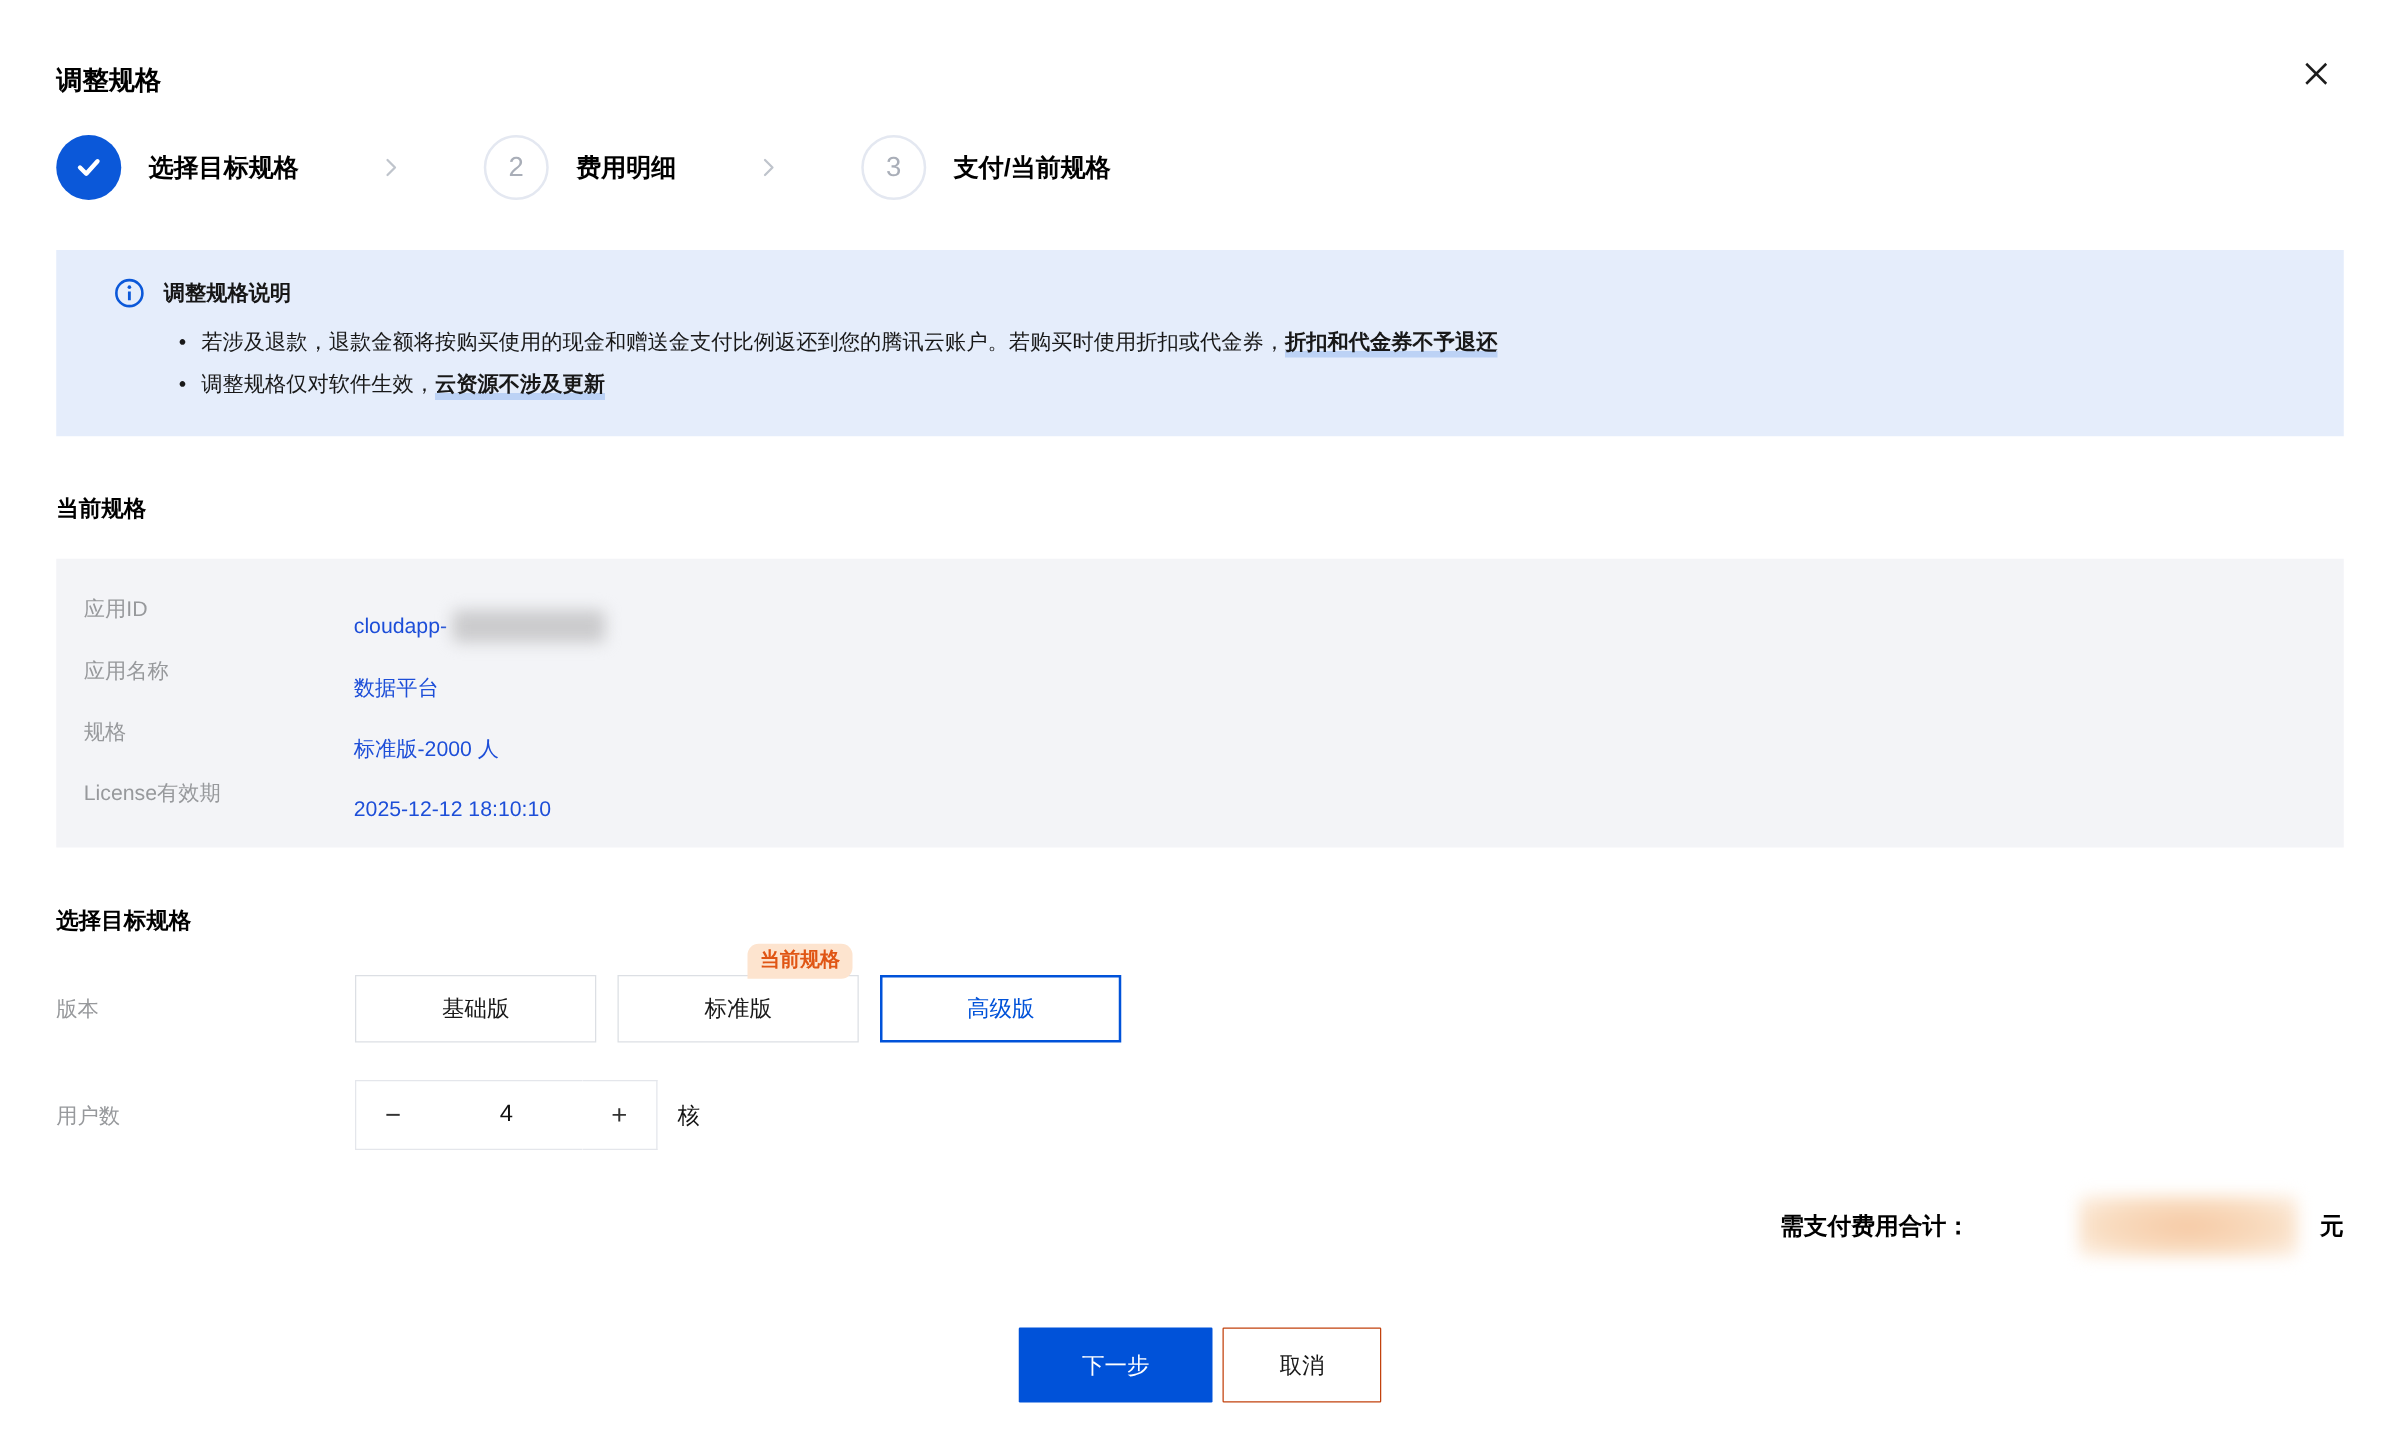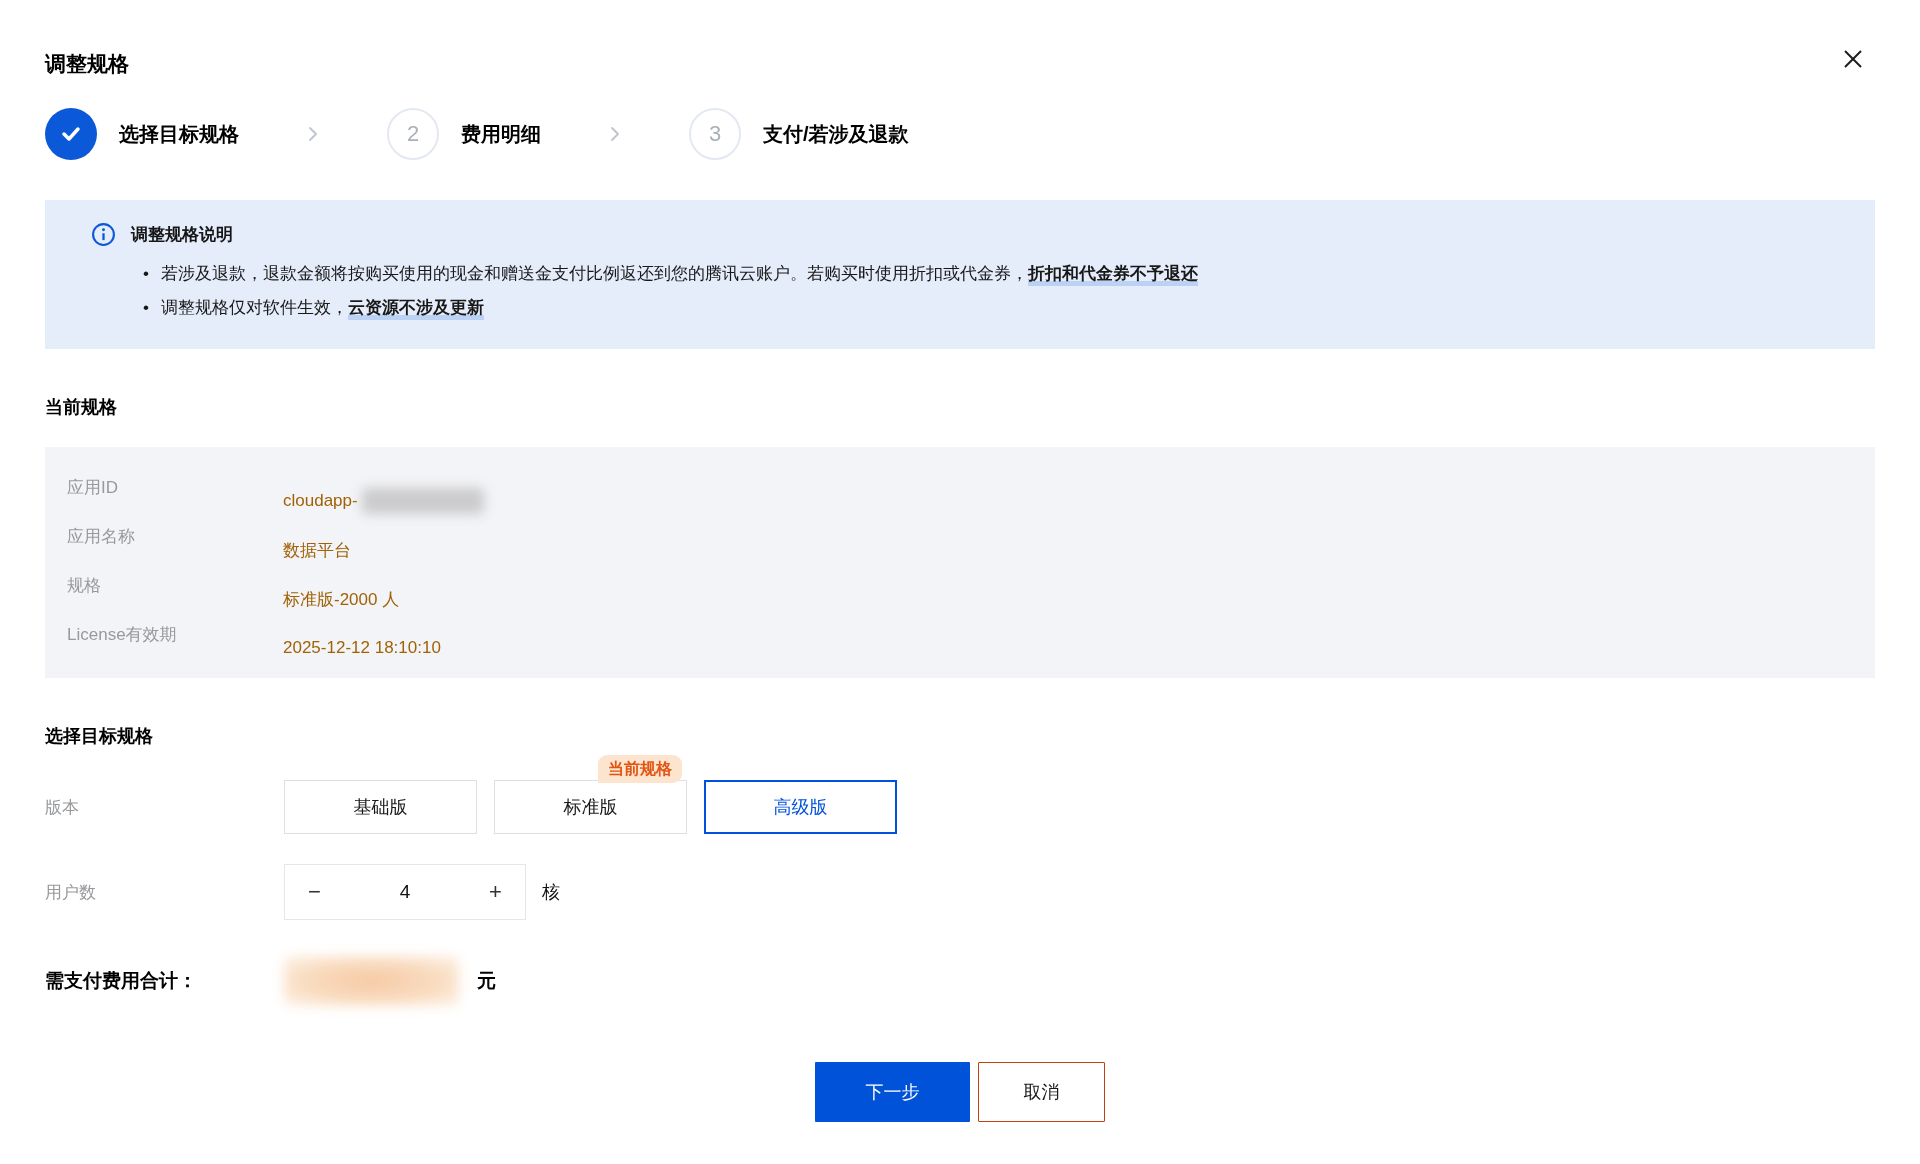--- a/index.html
+++ b/index.html
@@ -34,21 +34,21 @@
   .em { font-weight:700; background:linear-gradient(to bottom, transparent 76%, #bcd2f5 76%); padding-bottom:3px; }
 
   
   .sect { margin-top:46px; font-size:18px; font-weight:700; color:#000; }
 
   
   .spec-box { margin-top:28px; background:#f3f4f7; padding:26px 24px 30px 22px; }
   .spec-row { display:flex; align-items:center; height:28px; margin-bottom:21px; }
   .spec-row:last-child { margin-bottom:0; }
   .spec-row .k { width:216px; font-size:17px; color:#97999c; }
-  .spec-row .v { font-size:17px; color:#a16207; display:flex; align-items:center;margin-top:28px; }
+  .spec-row .v { font-size:17px; color:#1d4ed8; display:flex; align-items:center;margin-top:28px; }
   .blur-id { display:inline-block; width:122px; height:26px; margin-left:4px;
     background:#cbcbcd; border-radius:4px; filter:blur(6px); }
 
   
   .form-row { display:flex; align-items:center; margin-top:30px; }
   .form-row .k { width:239px; font-size:17px; color:#97999c; flex:0 0 auto; }
   .form-row.versions-row { margin-top:32px; }
   .versions { display:flex; }
   .vbtn { position:relative; width:193px; height:54px; background:#fff;
     border:1px solid #dcdfe4; margin-right:17px; font-size:18px; color:#181818;
@@ -60,21 +60,21 @@
 
   .stepper { display:flex; height:56px; }
   .stepper .sbtn { width:60px; background:#fff; border:1px solid #e4e6eb;
     font-size:22px; color:#333; cursor:pointer; font-family:inherit; }
   .stepper .sval { width:122px; border-top:1px solid #e4e6eb; border-bottom:1px solid #e4e6eb;
     display:flex; align-items:center; justify-content:center; font-size:19px; color:#111; background:#fff; }
   .stepper .sbtn.minus { border-right:none; }
   .stepper .sbtn.plus { border-left:none; }
   .unit { margin-left:16px; font-size:18px; color:#111; }
 
-  .total-row { margin-top:36px; }
+  .total-row { margin-top:36px;justify-content:flex-end; }
   .total-row .k { font-size:19px; font-weight:700; color:#000; }
   .blur-price { display:inline-block; width:175px; height:50px; border-radius:6px;
     background:radial-gradient(ellipse at center, #f6c9a4 0%, #f9dcc0 55%, #fdf3e9 100%);
     filter:blur(6px); }
   .unit-bold { margin-left:18px; font-size:19px; font-weight:700; color:#000; }
 
   
   .footer { margin-top:56px; display:flex; justify-content:center; gap:8px; }
   .btn { height:60px; font-size:18px; cursor:pointer; font-family:inherit; border-radius:1px; }
   .btn.primary { width:155px; background:#0052d9; color:#fff; border:none; }
@@ -113,21 +113,21 @@
       <span class="circle todo">2</span>
       <span class="slabel">费用明细</span>
     </div>
     <span class="sep">
       <svg width="12" height="18" viewBox="0 0 12 18">
           <polyline points="3,3 9,9 3,15" fill="none" stroke="#bfc4cc" stroke-width="1.8" stroke-linecap="round" stroke-linejoin="round"></polyline>
         </svg>
     </span>
     <div class="step">
       <span class="circle todo">3</span>
-      <span class="slabel">支付/若涉及退款</span>
+      <span class="slabel">支付/当前规格</span>
     </div>
   </div>
 
   <div class="notice">
     <div class="notice-title">
       <svg width="25" height="25" viewBox="0 0 24 24">
         <circle cx="12" cy="12" r="10" fill="none" stroke="#0b58d9" stroke-width="2"></circle>
         <circle cx="12" cy="7.4" r="1.4" fill="#0b58d9"></circle>
         <line x1="12" y1="10.8" x2="12" y2="17.4" stroke="#0b58d9" stroke-width="2.2"></line>
       </svg>

